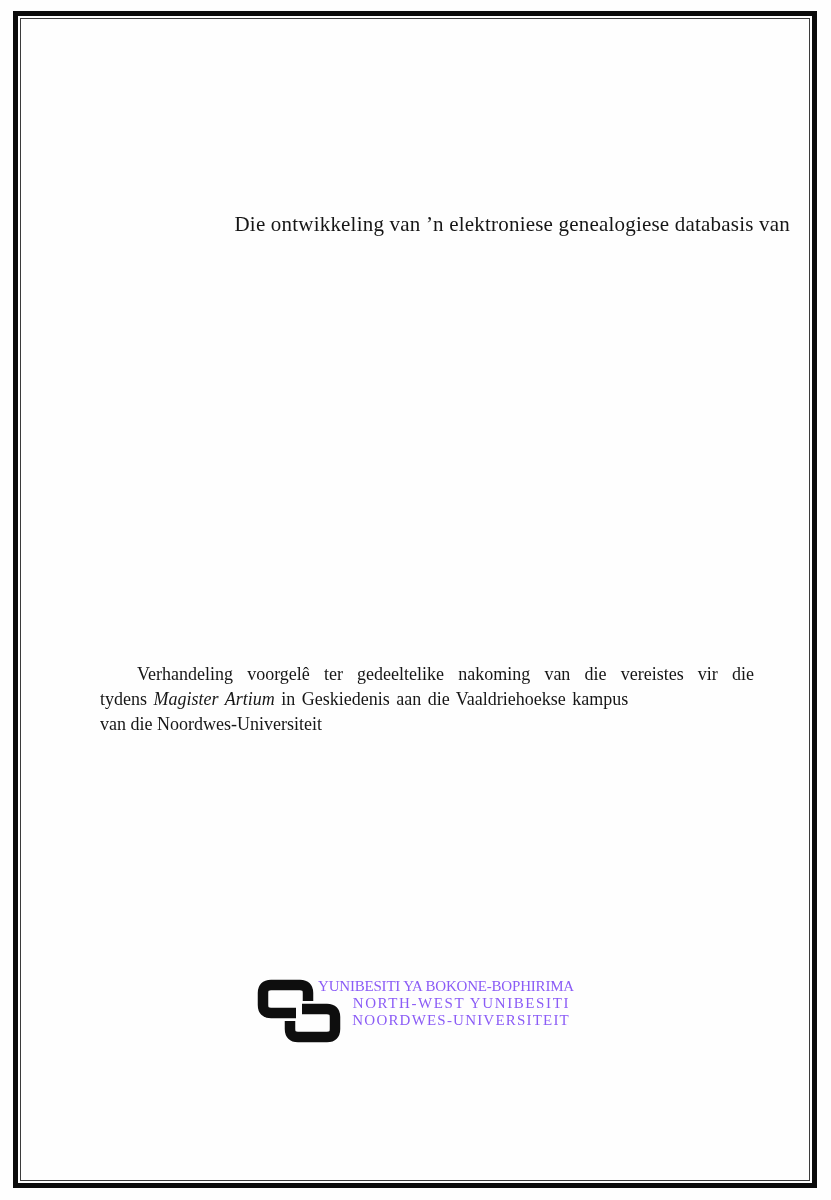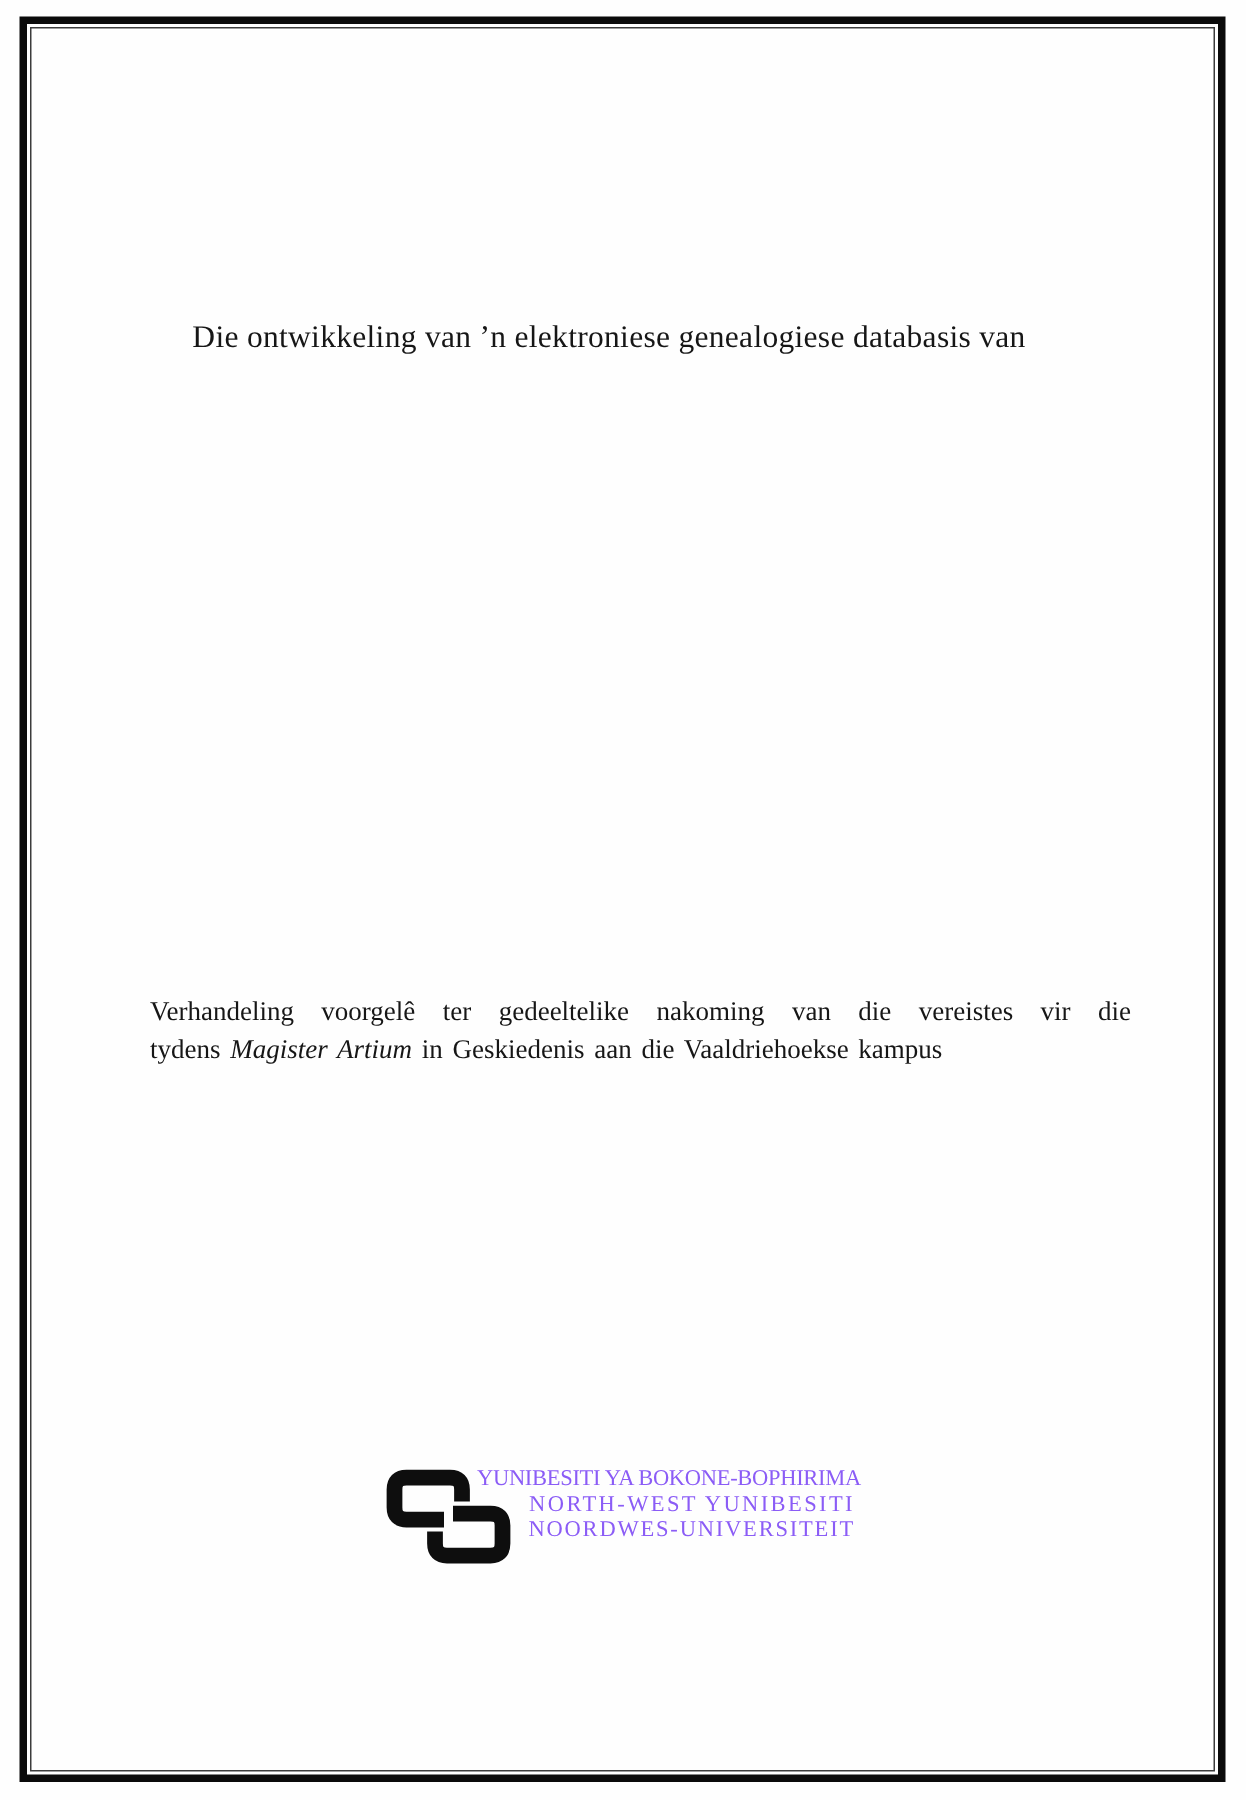--- a/index.html
+++ b/index.html
@@ -28,21 +28,21 @@
     position: absolute;
     box-sizing: border-box;
     left: 20px; top: 18px;
     width: 790px; height: 1163px;
     border: 1px solid #3c3c3c;
   }
   .centered {
     position: absolute;
     left: 22px;
     width: 768px;
-    text-align: center;
+    text-align: right;
   }
   .thesis-title {
     top: 204px;
     font-size: 21px;
     line-height: 40px;
     letter-spacing: 0.2px;
   }
   .byline {
     top: 433px;
     font-size: 16px;
@@ -57,20 +57,21 @@
     position: absolute;
     left: 100px;
     top: 662px;
     width: 654px;
     font-size: 18px;
     line-height: 25px;
   }
   .submission .justified {
     text-align: justify;
     text-align-last: justify;
+    margin-left: 37px;
   }
   .submission .spaced {
     word-spacing: 2px;
   }
   .supervisor-block {
     position: absolute;
     left: 102px;
     top: 886px;
     font-size: 20px;
     line-height: 24px;
@@ -114,20 +115,21 @@
 
   <div class="centered thesis-title">
     <div>Die ontwikkeling van ’n elektroniese genealogiese databasis van</div>
   </div>
 
 
 
   <div class="submission">
     <div class="justified">Verhandeling voorgelê ter gedeeltelike nakoming van die vereistes vir die</div>
     <div class="spaced"><span>tydens </span><span class="italic">Magister Artium</span><span> in Geskiedenis aan die Vaaldriehoekse kampus</span></div>
+    <div>van die Noordwes-Universiteit</div>
   </div>
 
 
   <div class="logo">
     <svg class="logo-mark" viewBox="0 0 94 70" xmlns="http://www.w3.org/2000/svg">
 
       <path d="M 56 25 L 56 17 Q 56 9 48 9 L 19 9 Q 11 9 11 17 L 11 29 Q 11 37 19 37 L 44 37" fill="none" stroke="#0e0e0e" stroke-width="10.5" stroke-linecap="butt"></path>
 
       <path d="M 38 45 L 38 53 Q 38 61 46 61 L 75 61 Q 83 61 83 53 L 83 41 Q 83 33 75 33 L 50 33" fill="none" stroke="#0e0e0e" stroke-width="10.5" stroke-linecap="butt"></path>
     </svg>

